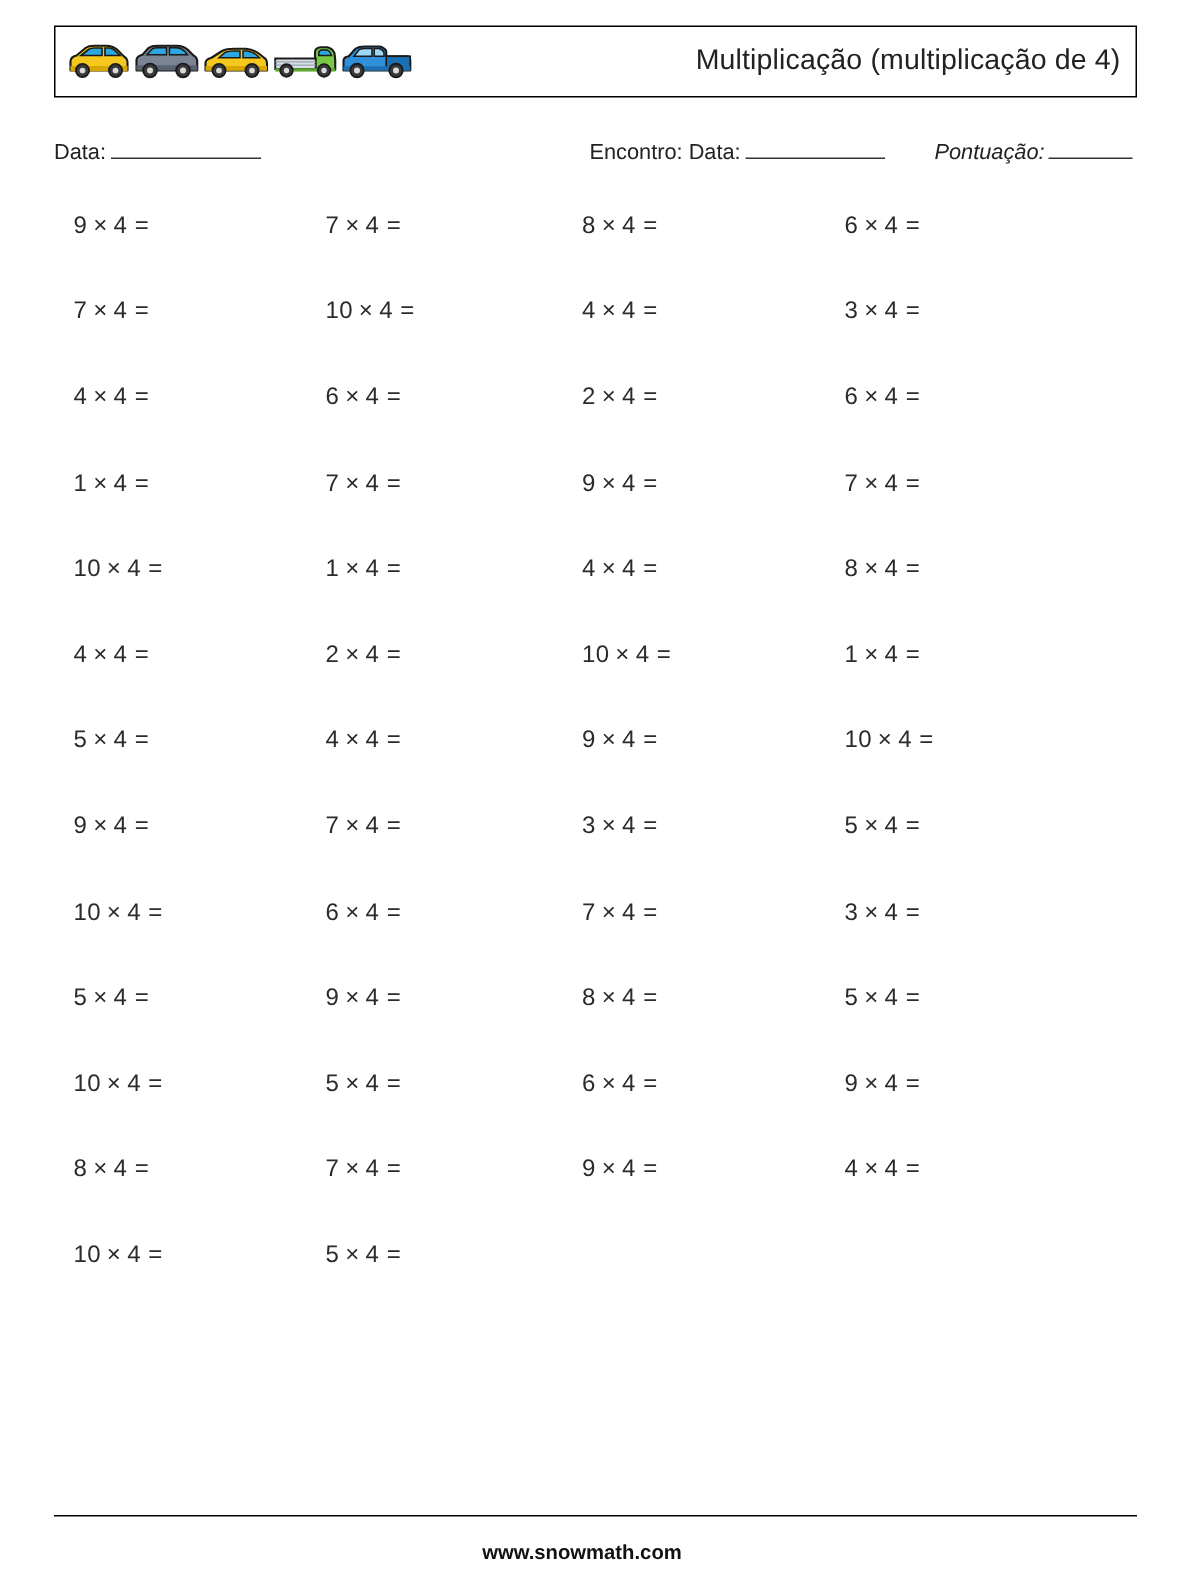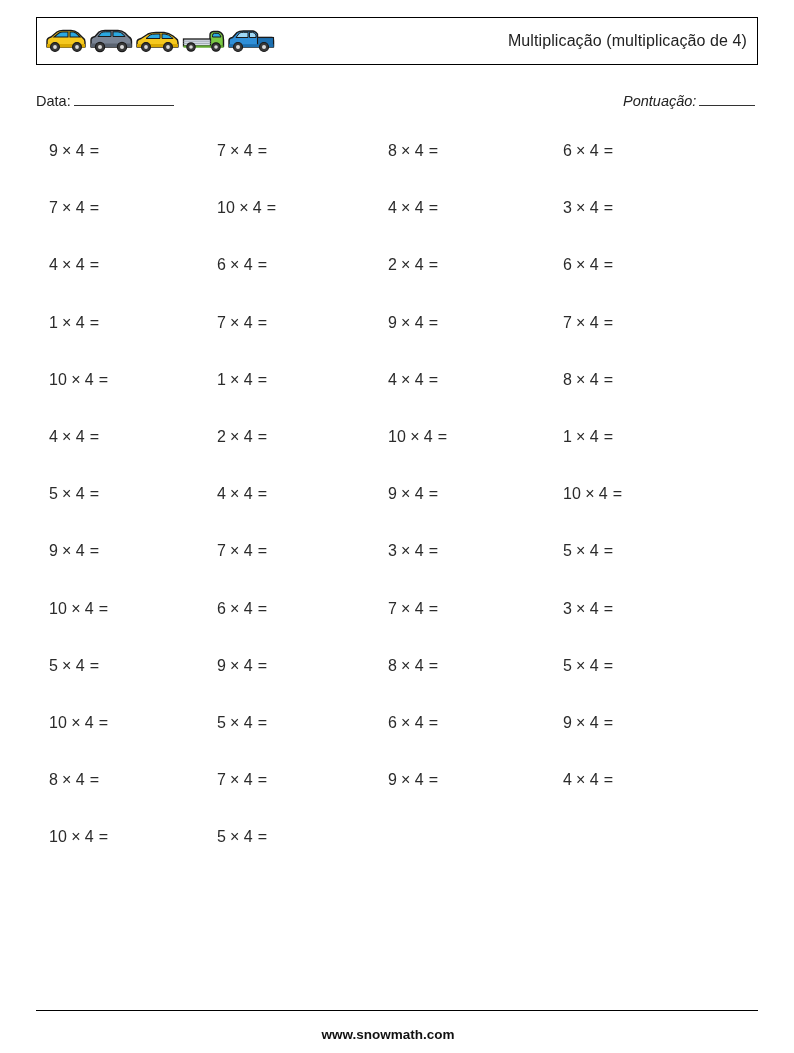--- a/index.html
+++ b/index.html
@@ -40,21 +40,21 @@
   .vehicle-strip {
     display: flex;
     align-items: center;
     gap: 0px;
     padding-left: 5px;
     height: 100%;
   }
   .vehicle-strip svg { display: block; }
 
   .worksheet-title {
-    font-size: 16px;
+    font-size: 19px;
     color: #222222;
     padding-right: 10px;
     white-space: nowrap;
     letter-spacing: 0.1px;
   }
 
   
   .info-row {
     position: absolute;
     left: 36px;
@@ -220,20 +220,23 @@
       </span>
 
     </div>
     <div class="worksheet-title">Multiplicação (multiplicação de 4)</div>
   </div>
 
   <div class="info-row">
     <div class="info-name">
       <span>Data:</span><span class="blank-line bl-name"></span>
     </div>
+    <div class="info-date">
+      <span>Encontro: Data:</span><span class="blank-line bl-date"></span>
+    </div>
     <div class="info-score">
       <span>Pontuação:</span><span class="blank-line bl-score"></span>
     </div>
   </div>
 
   <div class="grid" id="problem-grid">
       <div class="grid-row">
         <div class="cell cell-0"><span>9</span><span class="op">×</span><span>4</span><span class="eq">=</span></div>
         <div class="cell cell-1"><span>7</span><span class="op">×</span><span>4</span><span class="eq">=</span></div>
         <div class="cell cell-2"><span>8</span><span class="op">×</span><span>4</span><span class="eq">=</span></div>

